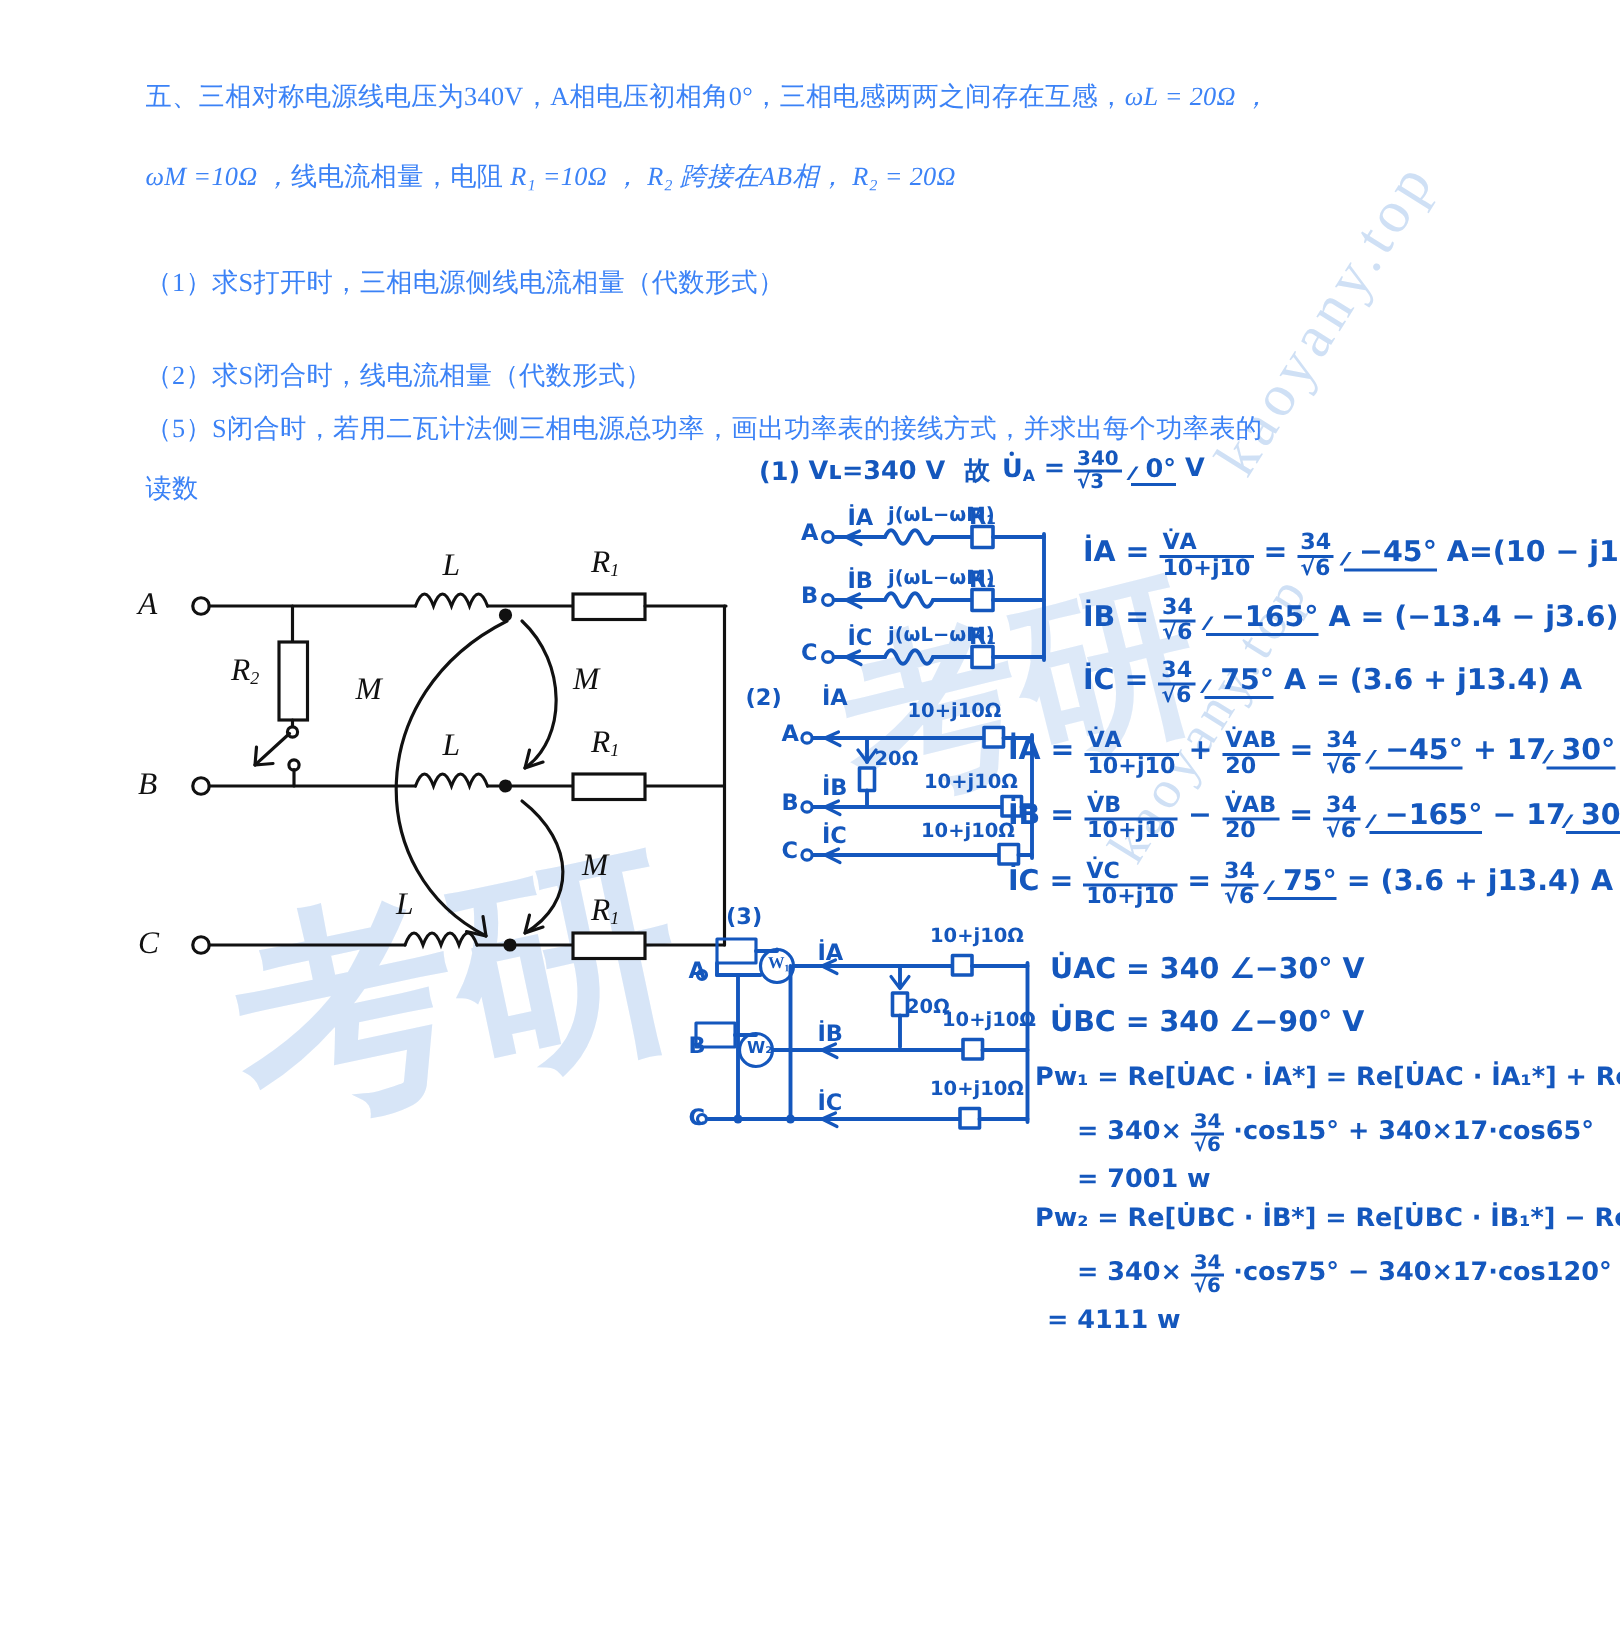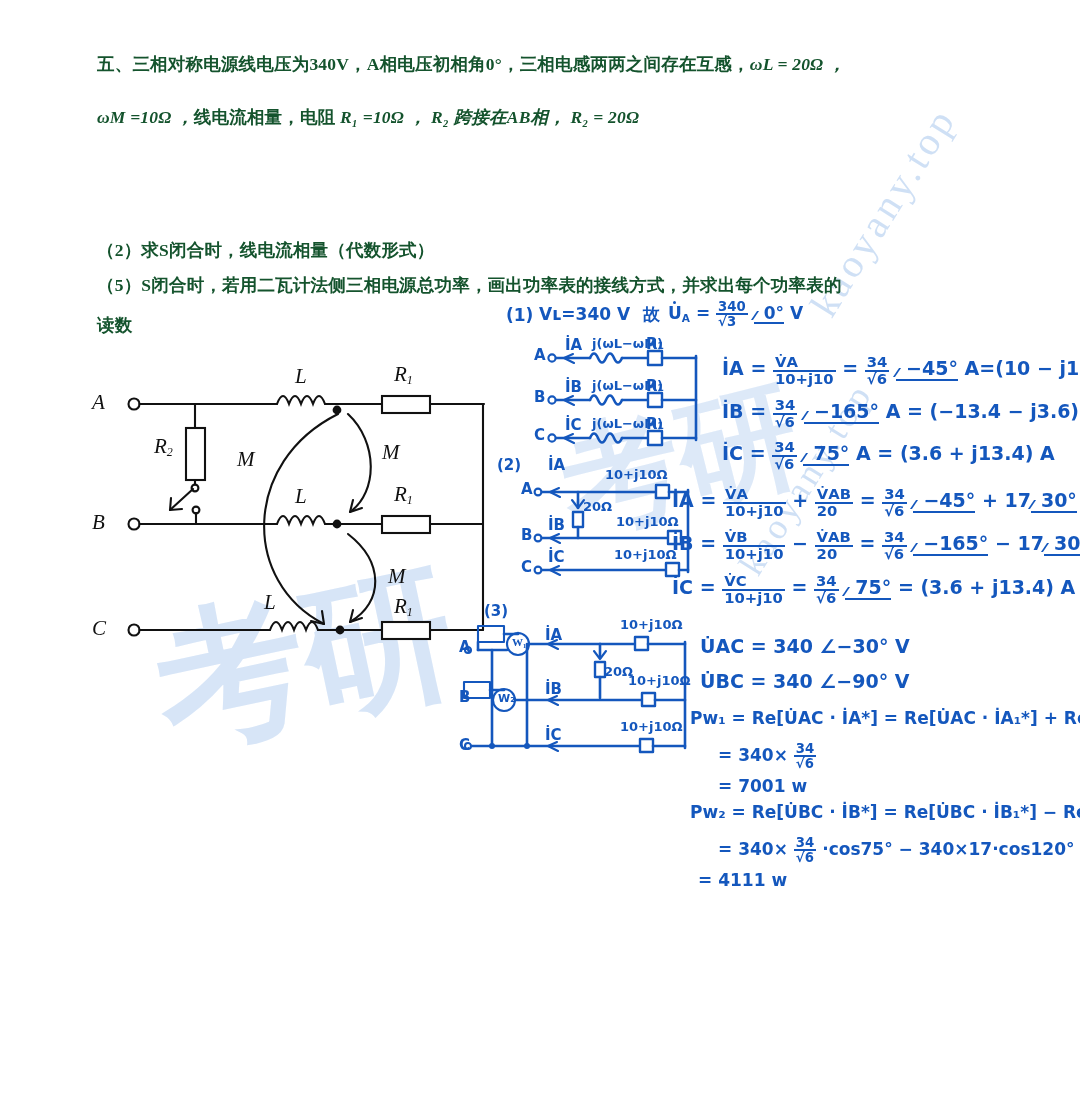--- a/index.html
+++ b/index.html
@@ -5,21 +5,21 @@
   html,body{margin:0;padding:0;background:#ffffff;}
   body{
     width:1080px;height:1093px;position:relative;overflow:hidden;
     font-family:"Liberation Serif", serif;color:#111;
   }
   .page{position:absolute;inset:0;background:#fff;}
 
   
   .ptext{
     position:absolute;font-family:"Liberation Serif",serif;
-    font-size:17.5px;color:#14532d;letter-spacing:.2px;white-space:nowrap;font-weight:bold;
+    font-size:17.5px;color:#3b82f6;letter-spacing:.2px;white-space:nowrap;
   }
   .ptext .it{font-family:"Liberation Serif",serif;font-style:italic;}
 
   
   .circuit{position:absolute;left:92px;top:352px;width:420px;height:330px;}
   .circuit svg{display:block;}
   .clab{position:absolute;font-family:"Liberation Serif",serif;font-style:italic;
         font-size:21px;color:#111;}
   .clab sub{font-size:12px;font-style:italic;vertical-align:-3px;}
 
@@ -73,20 +73,21 @@
   <div class="wm-url" style="left:730px;top:560px;font-size:36px;">kaoyany.top</div>
 
   <div class="ptext" style="left:97px;top:52px;">
     <span>五、三相对称电源线电压为340V，A相电压初相角0°，三相电感两两之间存在互感，</span><span class="it">ωL = 20Ω ，</span>
   </div>
 
   <div class="ptext" style="left:97px;top:105px;">
     <span class="it">ωM =10Ω ，</span><span>线电流相量，电阻 </span><span class="it">R₁ =10Ω ，</span>&nbsp;<span class="it">R₂ 跨接在AB相，</span>&nbsp;<span class="it">R₂ = 20Ω</span>
   </div>
 
+  <div class="ptext" style="left:97px;top:176px;">（1）求S打开时，三相电源侧线电流相量（代数形式）</div>
   <div class="ptext" style="left:97px;top:238px;">（2）求S闭合时，线电流相量（代数形式）</div>
   <div class="ptext" style="left:97px;top:273px;">（5）S闭合时，若用二瓦计法侧三相电源总功率，画出功率表的接线方式，并求出每个功率表的</div>
   <div class="ptext" style="left:97px;top:313px;">读数</div>
 
   <div class="circuit">
     <svg width="420" height="330" viewBox="0 0 420 330">
       <g stroke="#111" fill="none" stroke-width="2.1" stroke-linecap="round">
 
         <circle cx="42" cy="52" r="5.5" fill="#fff"></circle>
         <line x1="47.5" y1="52" x2="185" y2="52"></line>
@@ -405,20 +406,21 @@
   <div class="hw l" style="left:700px;top:637px;">U̇AC = 340 ∠−30° V</div>
   <div class="hw l" style="left:700px;top:672px;">U̇BC = 340 ∠−90° V</div>
 
   <div class="hw m" style="left:690px;top:710px;">Pw₁ = Re[U̇AC · İA*] = Re[U̇AC · İA₁*] + Re[U̇AC · İA₂*]</div>
   <div class="hw m" style="left:718px;top:742px;">
     <span>= 340×</span>
     <span class="frac">
       <span class="n">34</span>
       <span class="d">√6</span>
     </span>
+    <span>·cos15° + 340×17·cos65°</span>
   </div>
   <div class="hw m" style="left:718px;top:778px;">= 7001 w</div>
 
   <div class="hw m" style="left:690px;top:804px;">Pw₂ = Re[U̇BC · İB*] = Re[U̇BC · İB₁*] − Re[U̇BC · İB₂*]</div>
   <div class="hw m" style="left:718px;top:836px;">
     <span>= 340×</span>
     <span class="frac">
       <span class="n">34</span>
       <span class="d">√6</span>
     </span>

